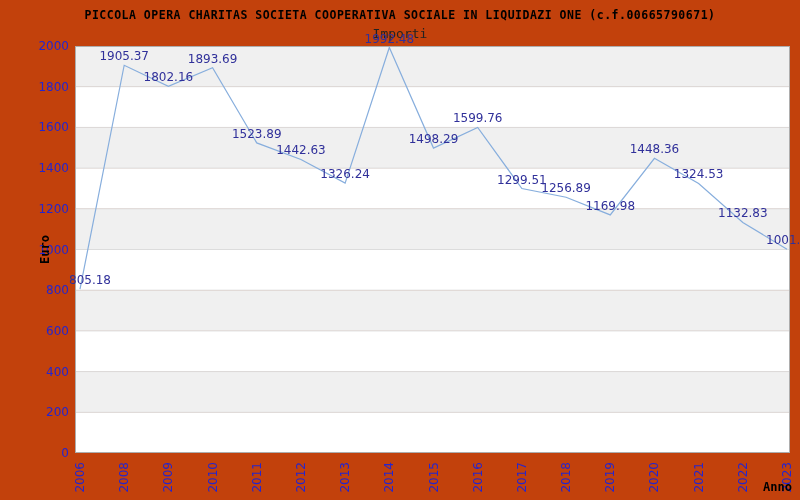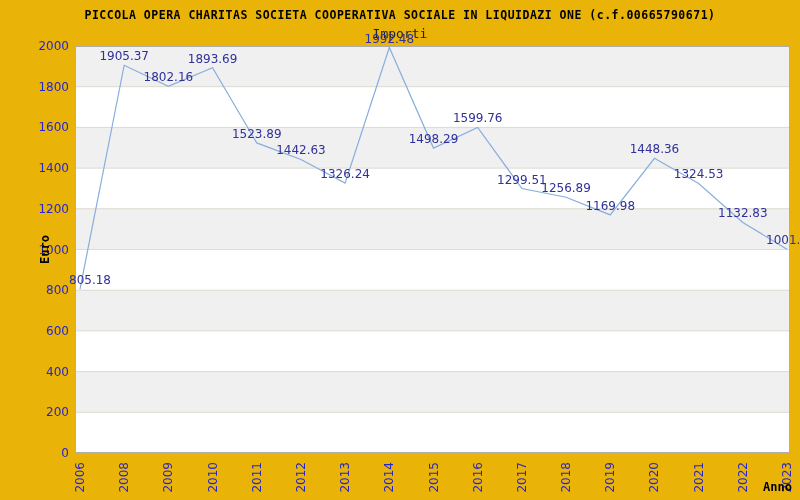--- a/index.html
+++ b/index.html
@@ -1,17 +1,17 @@
 <!DOCTYPE html>
 <html><head>
 <meta charset="utf-8">
 <style>
   html,body{margin:0;padding:0;background:#fff;}
   #stage{
-    position:relative;width:800px;height:500px;background:#eab308;overflow:hidden;
+    position:relative;width:800px;height:500px;background:#c2410c;overflow:hidden;
     font-family:"DejaVu Sans",sans-serif;
   }
   .chart-title{
     position:absolute;top:8px;left:0;width:800px;text-align:center;
     font-family:"DejaVu Sans Mono",monospace;font-weight:bold;font-size:11.5px;
     color:#000;letter-spacing:0.5px;white-space:nowrap;
   }
   .chart-subtitle{
     position:absolute;top:26px;left:0;width:800px;text-align:center;
     font-family:"DejaVu Sans Mono",monospace;font-size:13px;color:#222;

